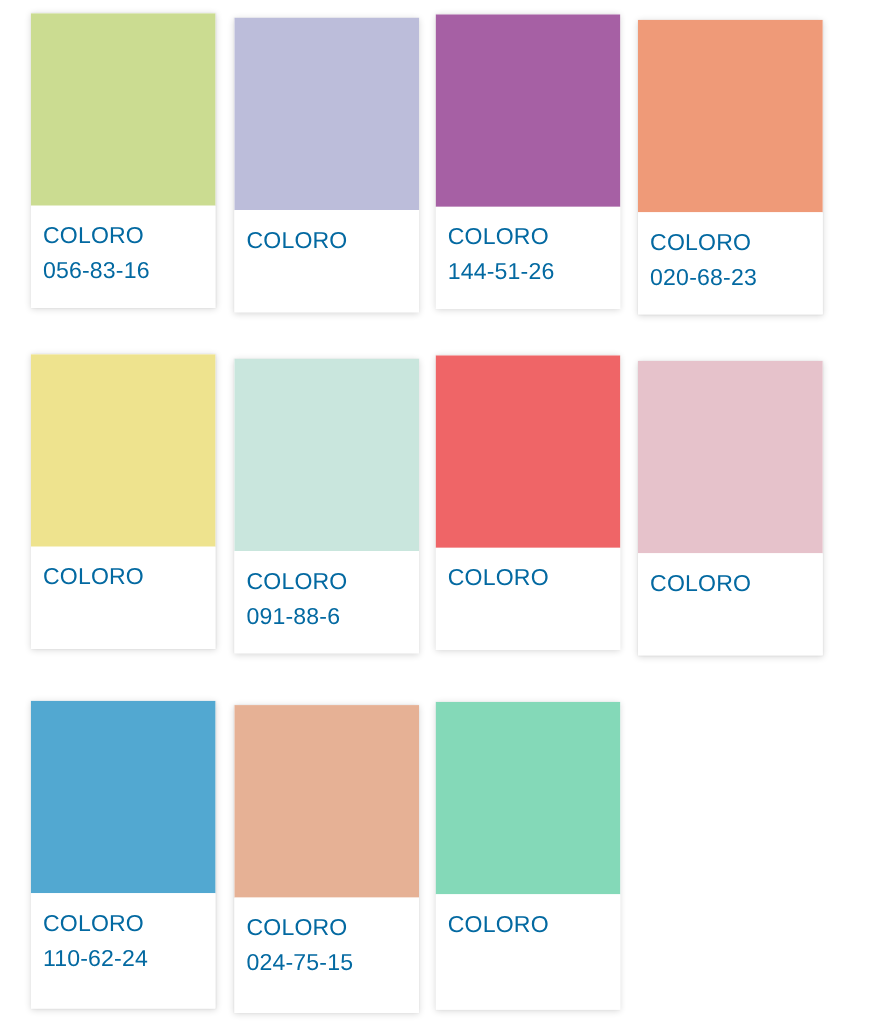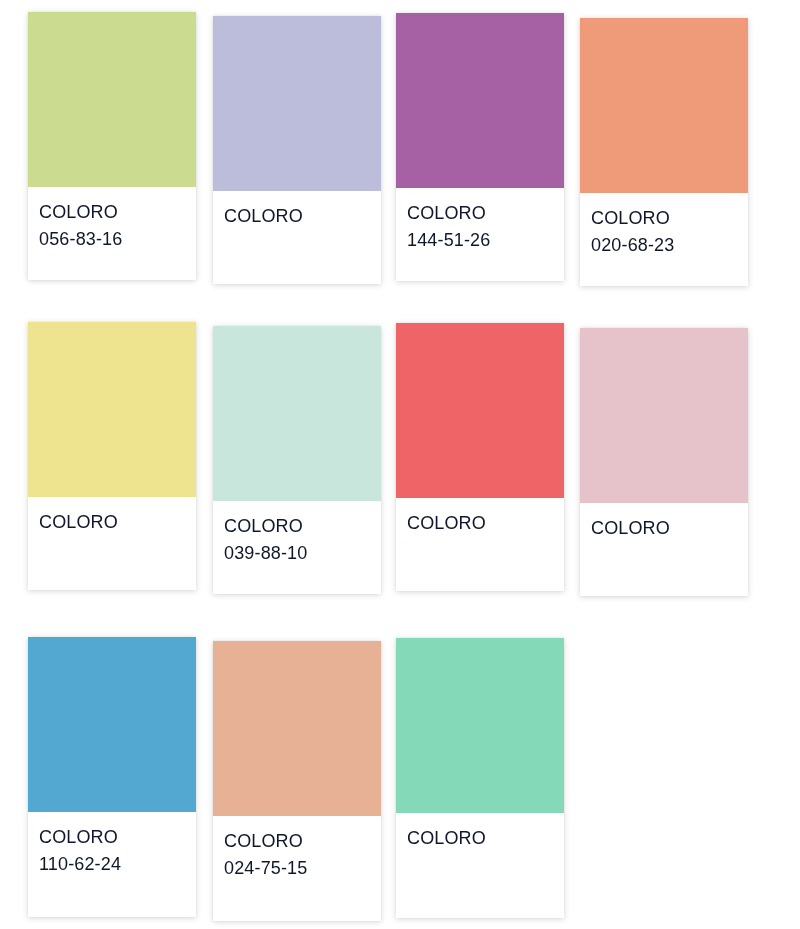--- a/index.html
+++ b/index.html
@@ -40,22 +40,22 @@
   .swatch-label {
     padding: 12px 11px 0 11px;
     height: 93px;
     box-sizing: border-box;
     background: #ffffff;
   }
 
   .swatch-brand,
   .swatch-code {
     display: block;
-    color: #0f172a;
-    font-size: 18px;
+    color: #0369a1;
+    font-size: 21px;
     line-height: 1.52;
     letter-spacing: 0.15px;
     white-space: nowrap;
   }
 
   
   .col-1 { left: 28px; }
   .col-2 { left: 213px; }
   .col-3 { left: 396px; }
   .col-4 { left: 580px; }
@@ -107,21 +107,21 @@
     <div class="swatch-card row-2 col-1 nudge-a">
       <div class="swatch-color" style="background: rgb(238, 227, 142);"></div>
       <div class="swatch-label">
         <span class="swatch-brand">COLORO</span>
       </div>
     </div>
     <div class="swatch-card row-2 col-2 nudge-b">
       <div class="swatch-color" style="background: rgb(201, 230, 221);"></div>
       <div class="swatch-label">
         <span class="swatch-brand">COLORO</span>
-        <span class="swatch-code">039-88-10</span>
+        <span class="swatch-code">091-88-6</span>
       </div>
     </div>
     <div class="swatch-card row-2 col-3 nudge-c">
       <div class="swatch-color" style="background: rgb(239, 101, 103);"></div>
       <div class="swatch-label">
         <span class="swatch-brand">COLORO</span>
       </div>
     </div>
     <div class="swatch-card row-2 col-4 nudge-d">
       <div class="swatch-color" style="background: rgb(230, 194, 203);"></div>

